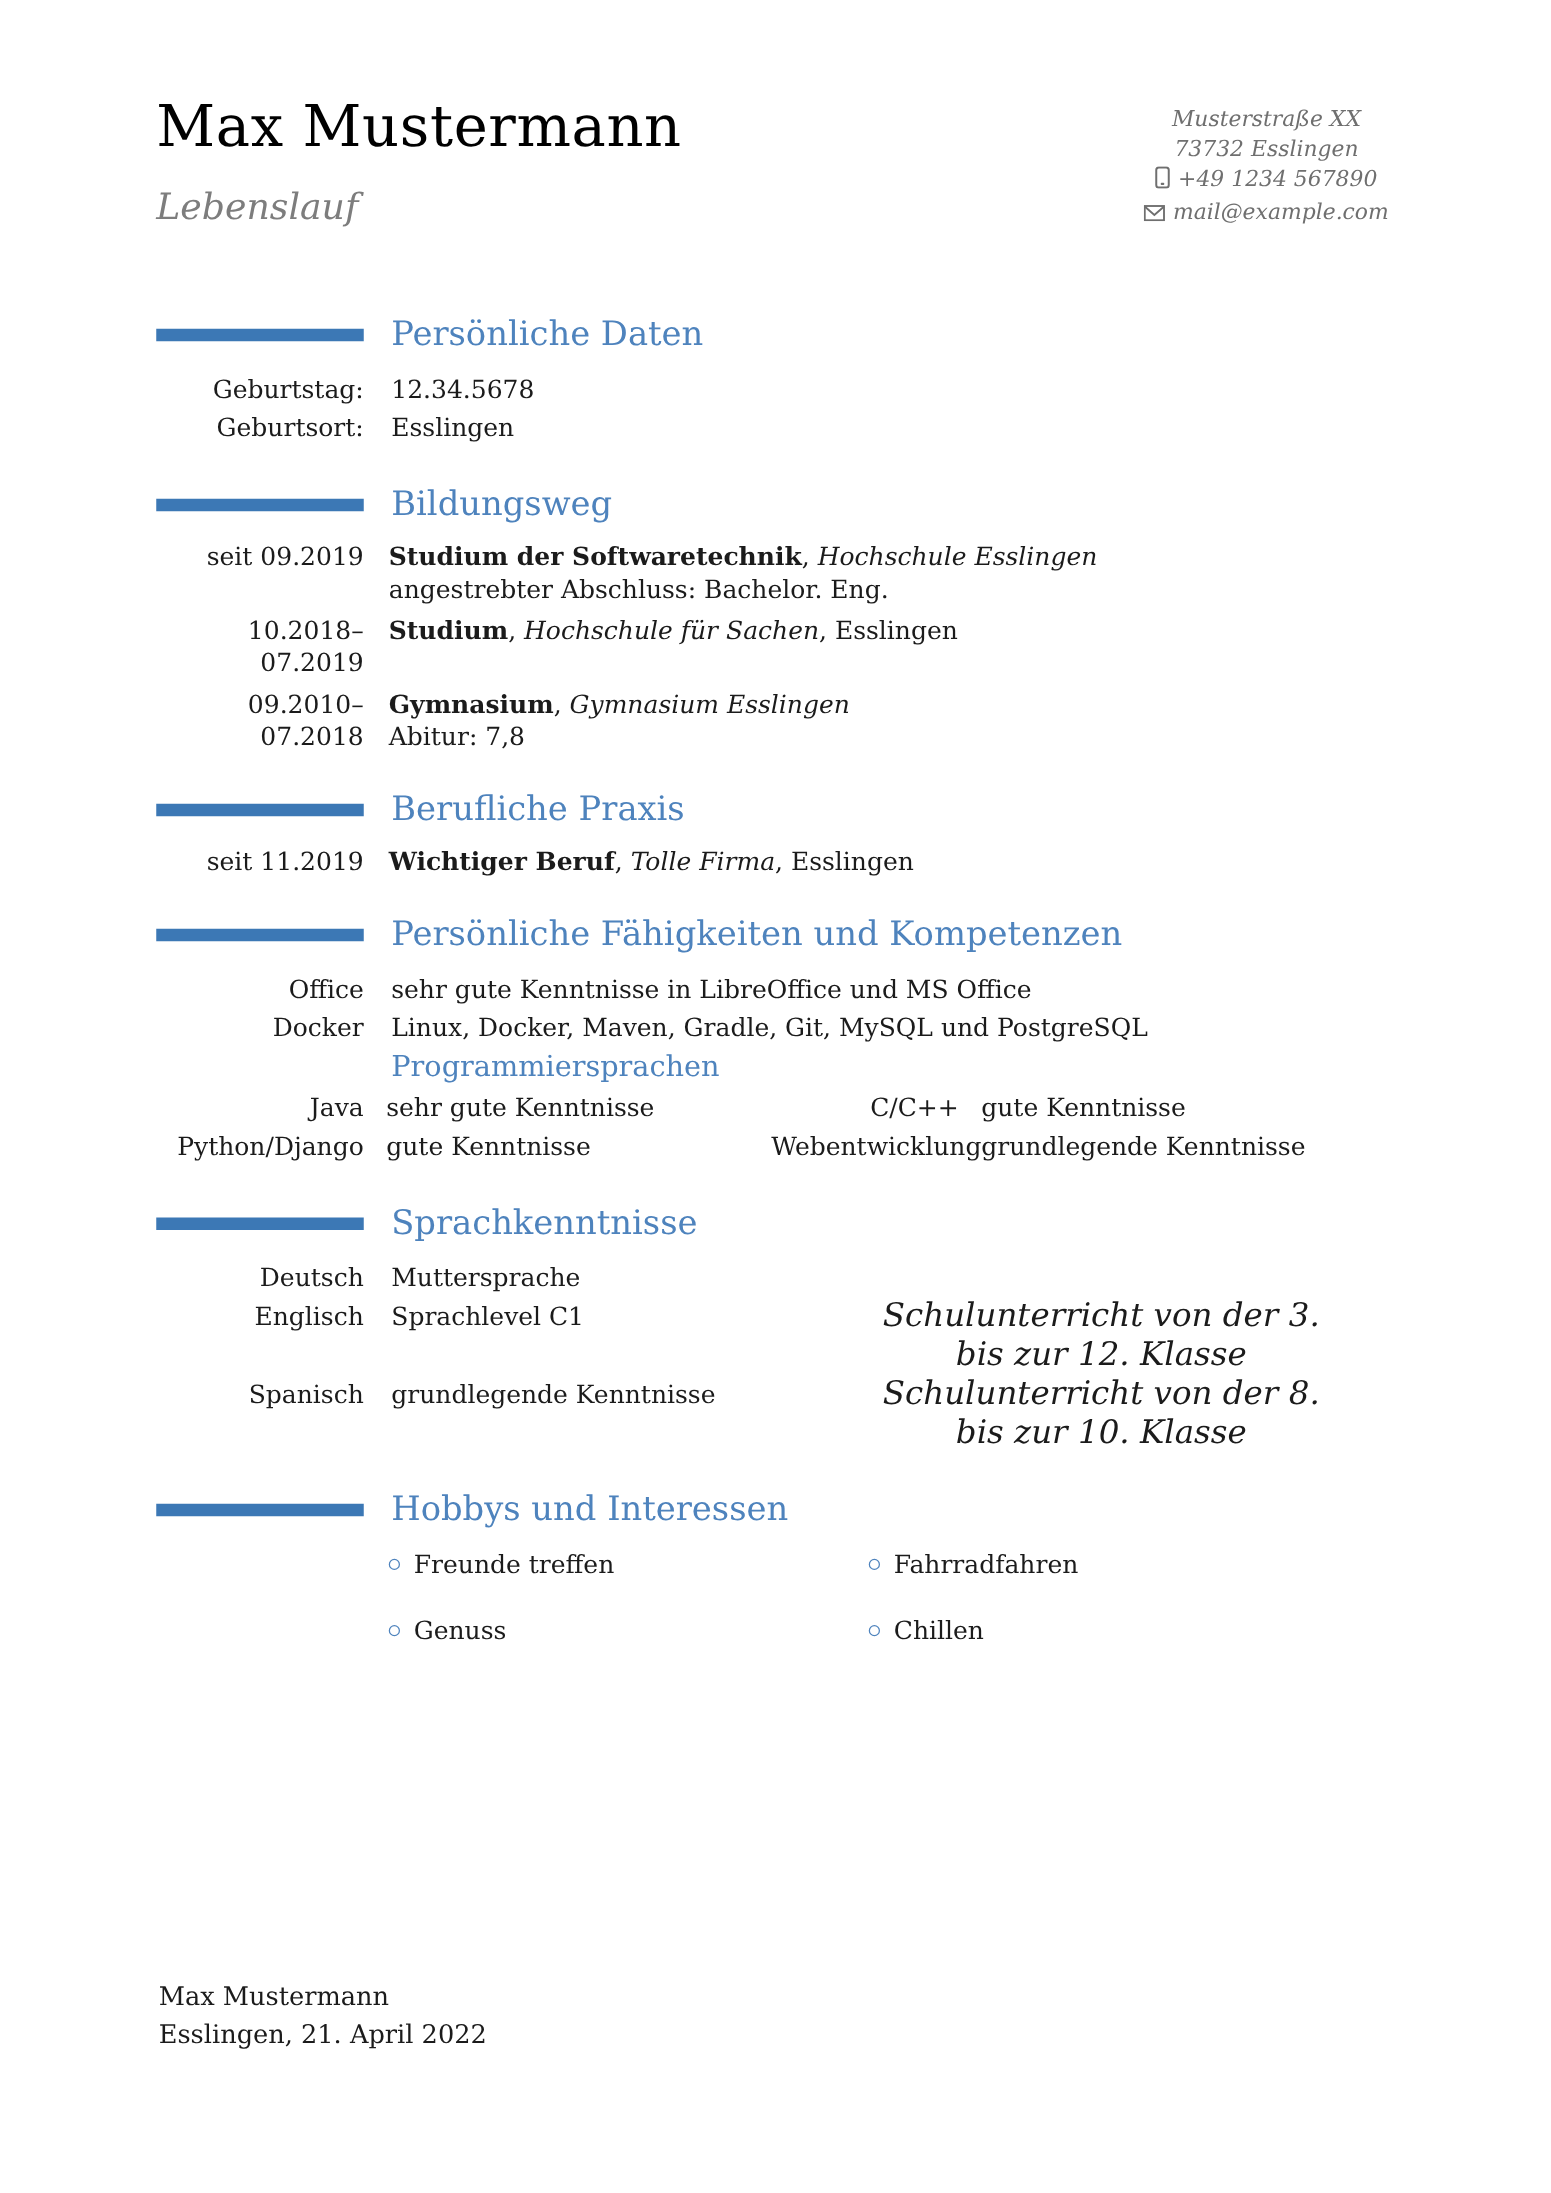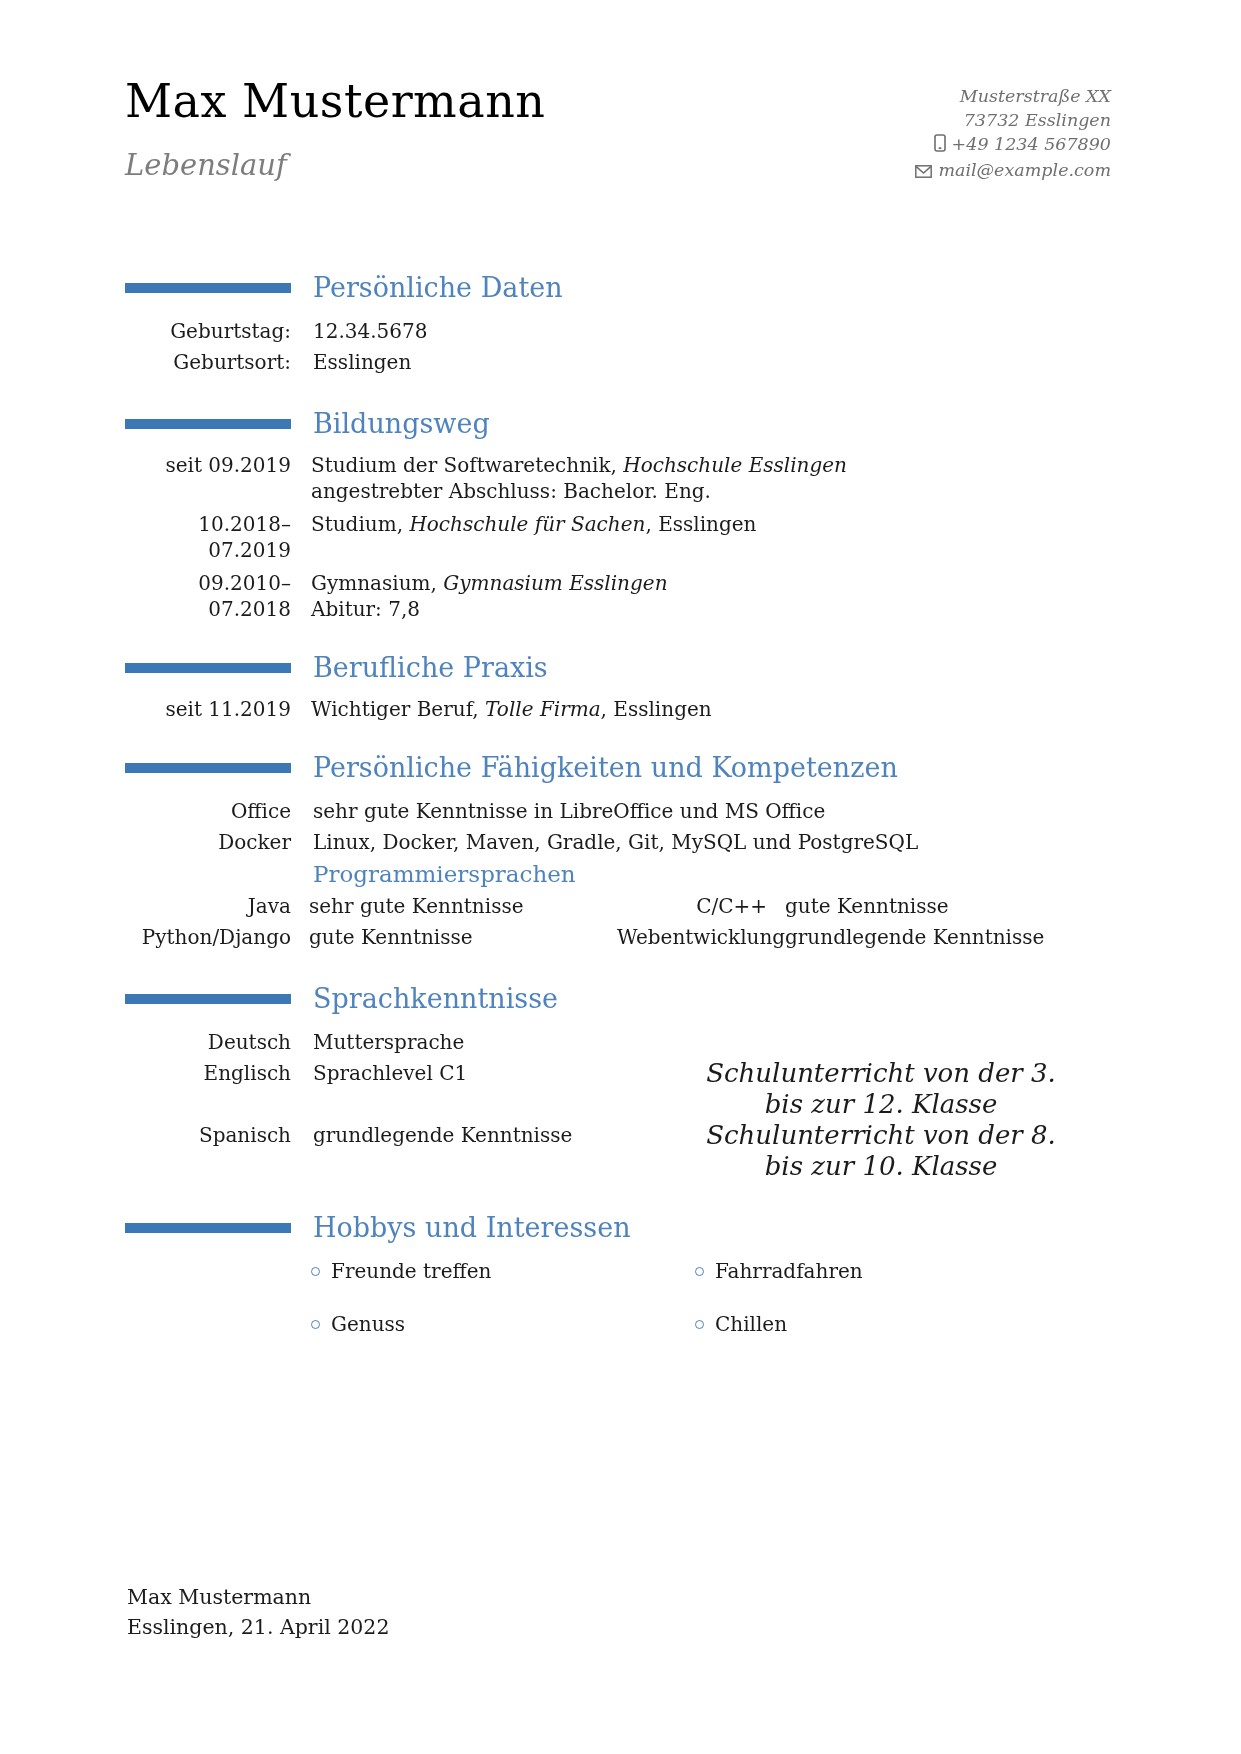--- a/index.html
+++ b/index.html
@@ -6,39 +6,39 @@
   html,body { background:#ffffff; }
   body {
     width:1241px; height:1754px; position:relative; overflow:hidden;
     font-family:"DejaVu Serif", serif; color:#1b1b1b; font-size:20px;
   }
   
   .header { display:flex; justify-content:space-between; align-items:flex-start;
             padding:74px 130px 0 125px; }
   .name { font-size:46px; font-weight:normal; color:#000; letter-spacing:0.5px; }
   .subtitle { font-size:29px; font-style:italic; color:#7d7d7d; margin-top:20px; }
-  .contact { text-align:right; font-style:italic; color:#6f6f6f;
+  .contact { text-align:center; font-style:italic; color:#6f6f6f;
              font-size:17.5px; line-height:24px; margin-top:10px; }
   .contact-line { white-space:nowrap; }
   .cicon { display:inline-block; margin-right:6px; vertical-align:-2px; font-style:normal; }
   
   .content { padding-left:125px; width:1057px; }
   .section { margin-top:28px; }
-  .section.first { margin-top:86px; }
+  .section.first { margin-top:66px; }
   .section-header { display:grid; grid-template-columns:166px 1fr; column-gap:22px;
                     align-items:center; margin-bottom:10px; }
   .section-bar { height:10px; background:#3c78b5; }
   .section-title { font-size:27px; font-weight:normal; color:#4e83bd; line-height:36px; }
   .row { display:grid; grid-template-columns:166px 1fr; column-gap:22px; line-height:31px; }
   .row-label { text-align:right; }
   
   .entry { display:grid; grid-template-columns:166px 1fr; column-gap:20px;
            line-height:26px; margin-bottom:7px; }
   .entry-period { text-align:right; }
-  .bold { font-weight:normal; }
+  .bold { font-weight:bold; }
   .italic { font-style:italic; }
   .entry-detail { margin-top:0px; }
   
   .subsection-title { font-size:23px; color:#4e83bd; line-height:33px; }
   .skill-row { display:grid; grid-template-columns:166px 290px 150px 1fr;
                column-gap:18px; line-height:31px; }
   .skill-label { text-align:right; }
   
   .lang-row { display:grid; grid-template-columns:166px 370px 1fr; column-gap:22px;
               line-height:31px; }

